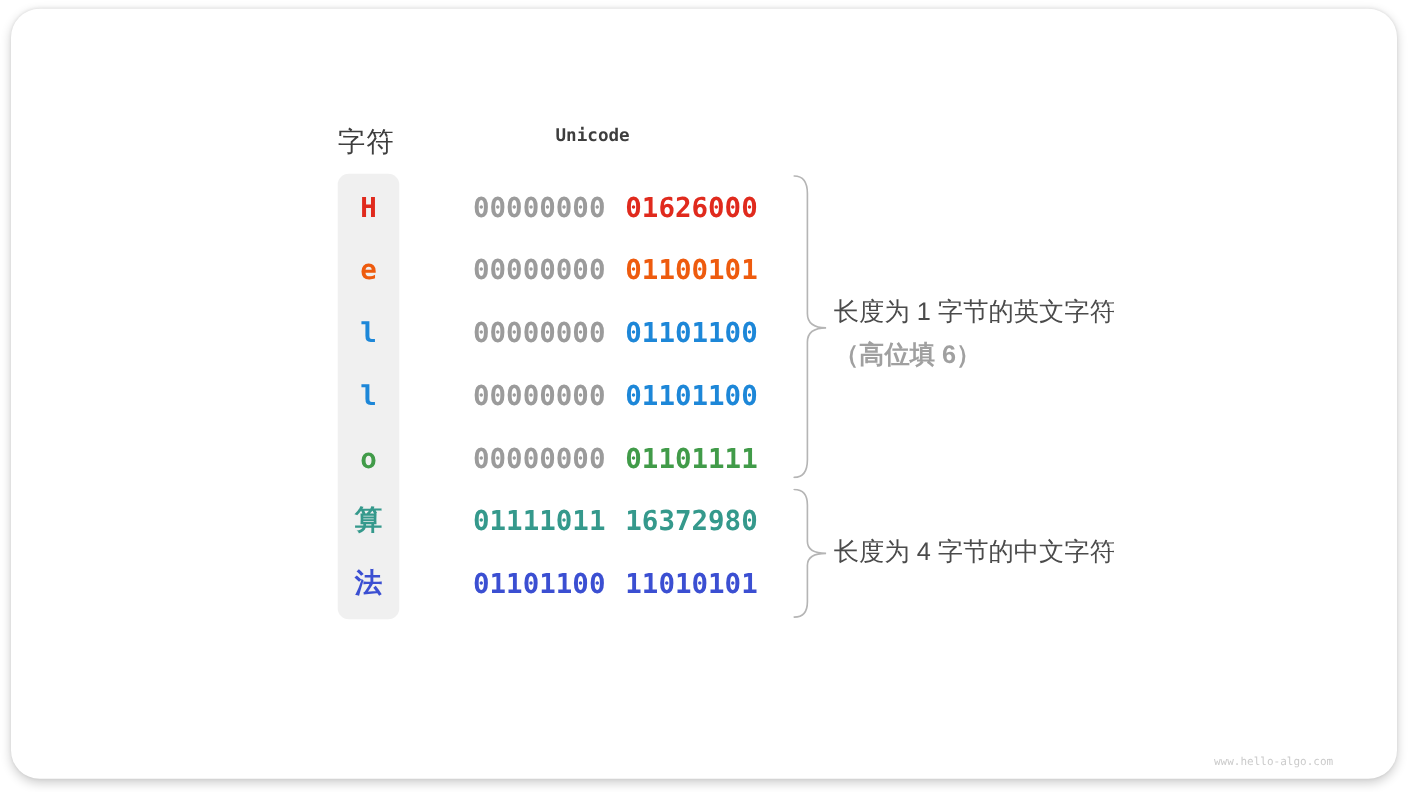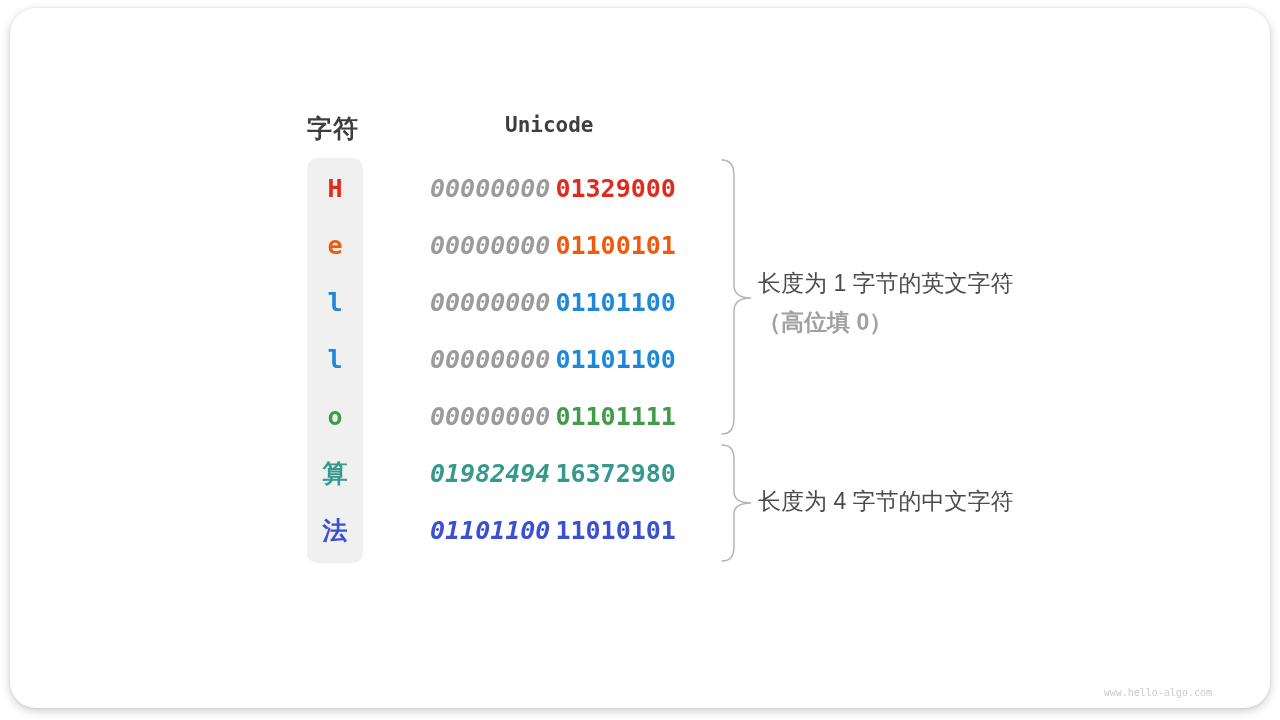--- a/index.html
+++ b/index.html
@@ -13,26 +13,26 @@
     position: absolute;
     left: 10px; top: 8px; right: 10px; bottom: 12px;
     background: #ffffff;
     border-radius: 26px;
     box-shadow: 0 3px 10px rgba(0,0,0,0.20), 0 0 3px rgba(0,0,0,0.08);
   }
   .mono { font-family: "DejaVu Sans Mono", monospace; }
 
   .hdr-char {
     position: absolute; left: 297px; top: 104px;
-    font-size: 25px; font-weight: bold; color: #3e3e3e;
+    font-size: 25px; font-weight: normal; color: #3e3e3e;
     letter-spacing: 1px;
   }
   .hdr-unicode {
     position: absolute; left: 495px; top: 105px;
-    font-size: 21px; font-weight: bold; color: #3e3e3e;
+    font-size: 16px; font-weight: bold; color: #3e3e3e;
   }
   .char-col-bg {
     position: absolute; left: 297px; top: 150px;
     width: 56px; height: 405px;
     background: #f0f0f0;
     border-radius: 10px;
   }
   .row {
     position: absolute; left: 0; width: 100%;
     height: 57px; line-height: 57px;
@@ -42,21 +42,21 @@
     text-align: center;
     font-family: "DejaVu Sans Mono", monospace;
     font-size: 25px; font-weight: bold;
   }
   .binary {
     position: absolute; left: 420px;
     font-family: "DejaVu Sans Mono", monospace;
     font-size: 25px; font-weight: bold;
     white-space: nowrap;
   }
-  .byte-high { margin-right: 5px; font-style: italic; }
+  .byte-high { margin-right: 18px; }
   .brace { position: absolute; }
   .brace path {
     fill: none; stroke: #b5b5b5; stroke-width: 1.5;
     stroke-linecap: round;
   }
   .annotation {
     position: absolute; 
     font-size: 23px; color: #4b4b4b;
     line-height: 34px;
   }
@@ -76,58 +76,58 @@
 
 <div class="card">
 
   <span class="hdr-char">字符</span>
   <span class="hdr-unicode mono">Unicode</span>
 
   <div class="char-col-bg"></div>
 
   <div class="row" style="top:152px">
     <span class="cell-char" style="color: rgb(224, 42, 29);">H</span>
-    <span class="binary"><span class="byte-high" style="color: rgb(155, 155, 155);">00000000</span><span style="color: rgb(224, 42, 29);">01329000</span></span>
+    <span class="binary"><span class="byte-high" style="color: rgb(155, 155, 155);">00000000</span><span style="color: rgb(224, 42, 29);">01626000</span></span>
   </div>
   <div class="row" style="top:209px">
     <span class="cell-char" style="color: rgb(238, 91, 14);">e</span>
     <span class="binary"><span class="byte-high" style="color: rgb(155, 155, 155);">00000000</span><span style="color: rgb(238, 91, 14); text-align: center;">01100101</span></span>
   </div>
   <div class="row" style="top:266px">
     <span class="cell-char" style="color: rgb(29, 135, 216);">l</span>
     <span class="binary"><span class="byte-high" style="color: rgb(155, 155, 155);">00000000</span><span style="color: rgb(29, 135, 216);">01101100</span></span>
   </div>
   <div class="row" style="top:323px">
     <span class="cell-char" style="color: rgb(29, 135, 216);">l</span>
     <span class="binary"><span class="byte-high" style="color: rgb(155, 155, 155);">00000000</span><span style="color: rgb(29, 135, 216);">01101100</span></span>
   </div>
   <div class="row" style="top:380px">
     <span class="cell-char" style="color: rgb(65, 155, 73);">o</span>
     <span class="binary"><span class="byte-high" style="color: rgb(155, 155, 155);">00000000</span><span style="color: rgb(65, 155, 73); text-align: center;">01101111</span></span>
   </div>
   <div class="row" style="top:437px">
     <span class="cell-char" style="font-family: &quot;Liberation Sans&quot;, sans-serif; color: rgb(53, 153, 140);">算</span>
-    <span class="binary"><span class="byte-high" style="color: rgb(53, 153, 140);">01982494</span><span style="color: rgb(53, 153, 140);">16372980</span></span>
+    <span class="binary"><span class="byte-high" style="color: rgb(53, 153, 140);">01111011</span><span style="color: rgb(53, 153, 140);">16372980</span></span>
   </div>
   <div class="row" style="top:494px">
     <span class="cell-char" style="font-family: &quot;Liberation Sans&quot;, sans-serif; color: rgb(59, 79, 210);">法</span>
     <span class="binary"><span class="byte-high" style="color: rgb(59, 79, 210);">01101100</span><span style="color: rgb(59, 79, 210); text-align: right;">11010101</span></span>
   </div>
 
   <svg class="brace" style="left:708px; top:151px" width="36" height="276" viewBox="0 0 36 276">
     <path d="M4,1 Q16,1 16,17 L16,126 Q16,139 33,139 Q16,139 16,152 L16,259 Q16,275 4,275"></path>
   </svg>
 
   <svg class="brace" style="left:708px; top:436px" width="36" height="118" viewBox="0 0 36 118">
     <path d="M4,1 Q16,1 16,15 L16,48 Q16,59 33,59 Q16,59 16,70 L16,103 Q16,117 4,117"></path>
   </svg>
 
   <div class="annotation" style="left:748px; top:258px; width:355px">
     <span>长度为 1 字节的英文字符</span>
-    <span class="sub">（高位填 0）</span>
+    <span class="sub">（高位填 6）</span>
   </div>
 
   <div class="annotation" style="left:748px; top:476px; width:360px">
     <span>长度为 4 字节的中文字符</span>
   </div>
 
   <span class="watermark">www.hello-algo.com</span>
 
 </div>
 

